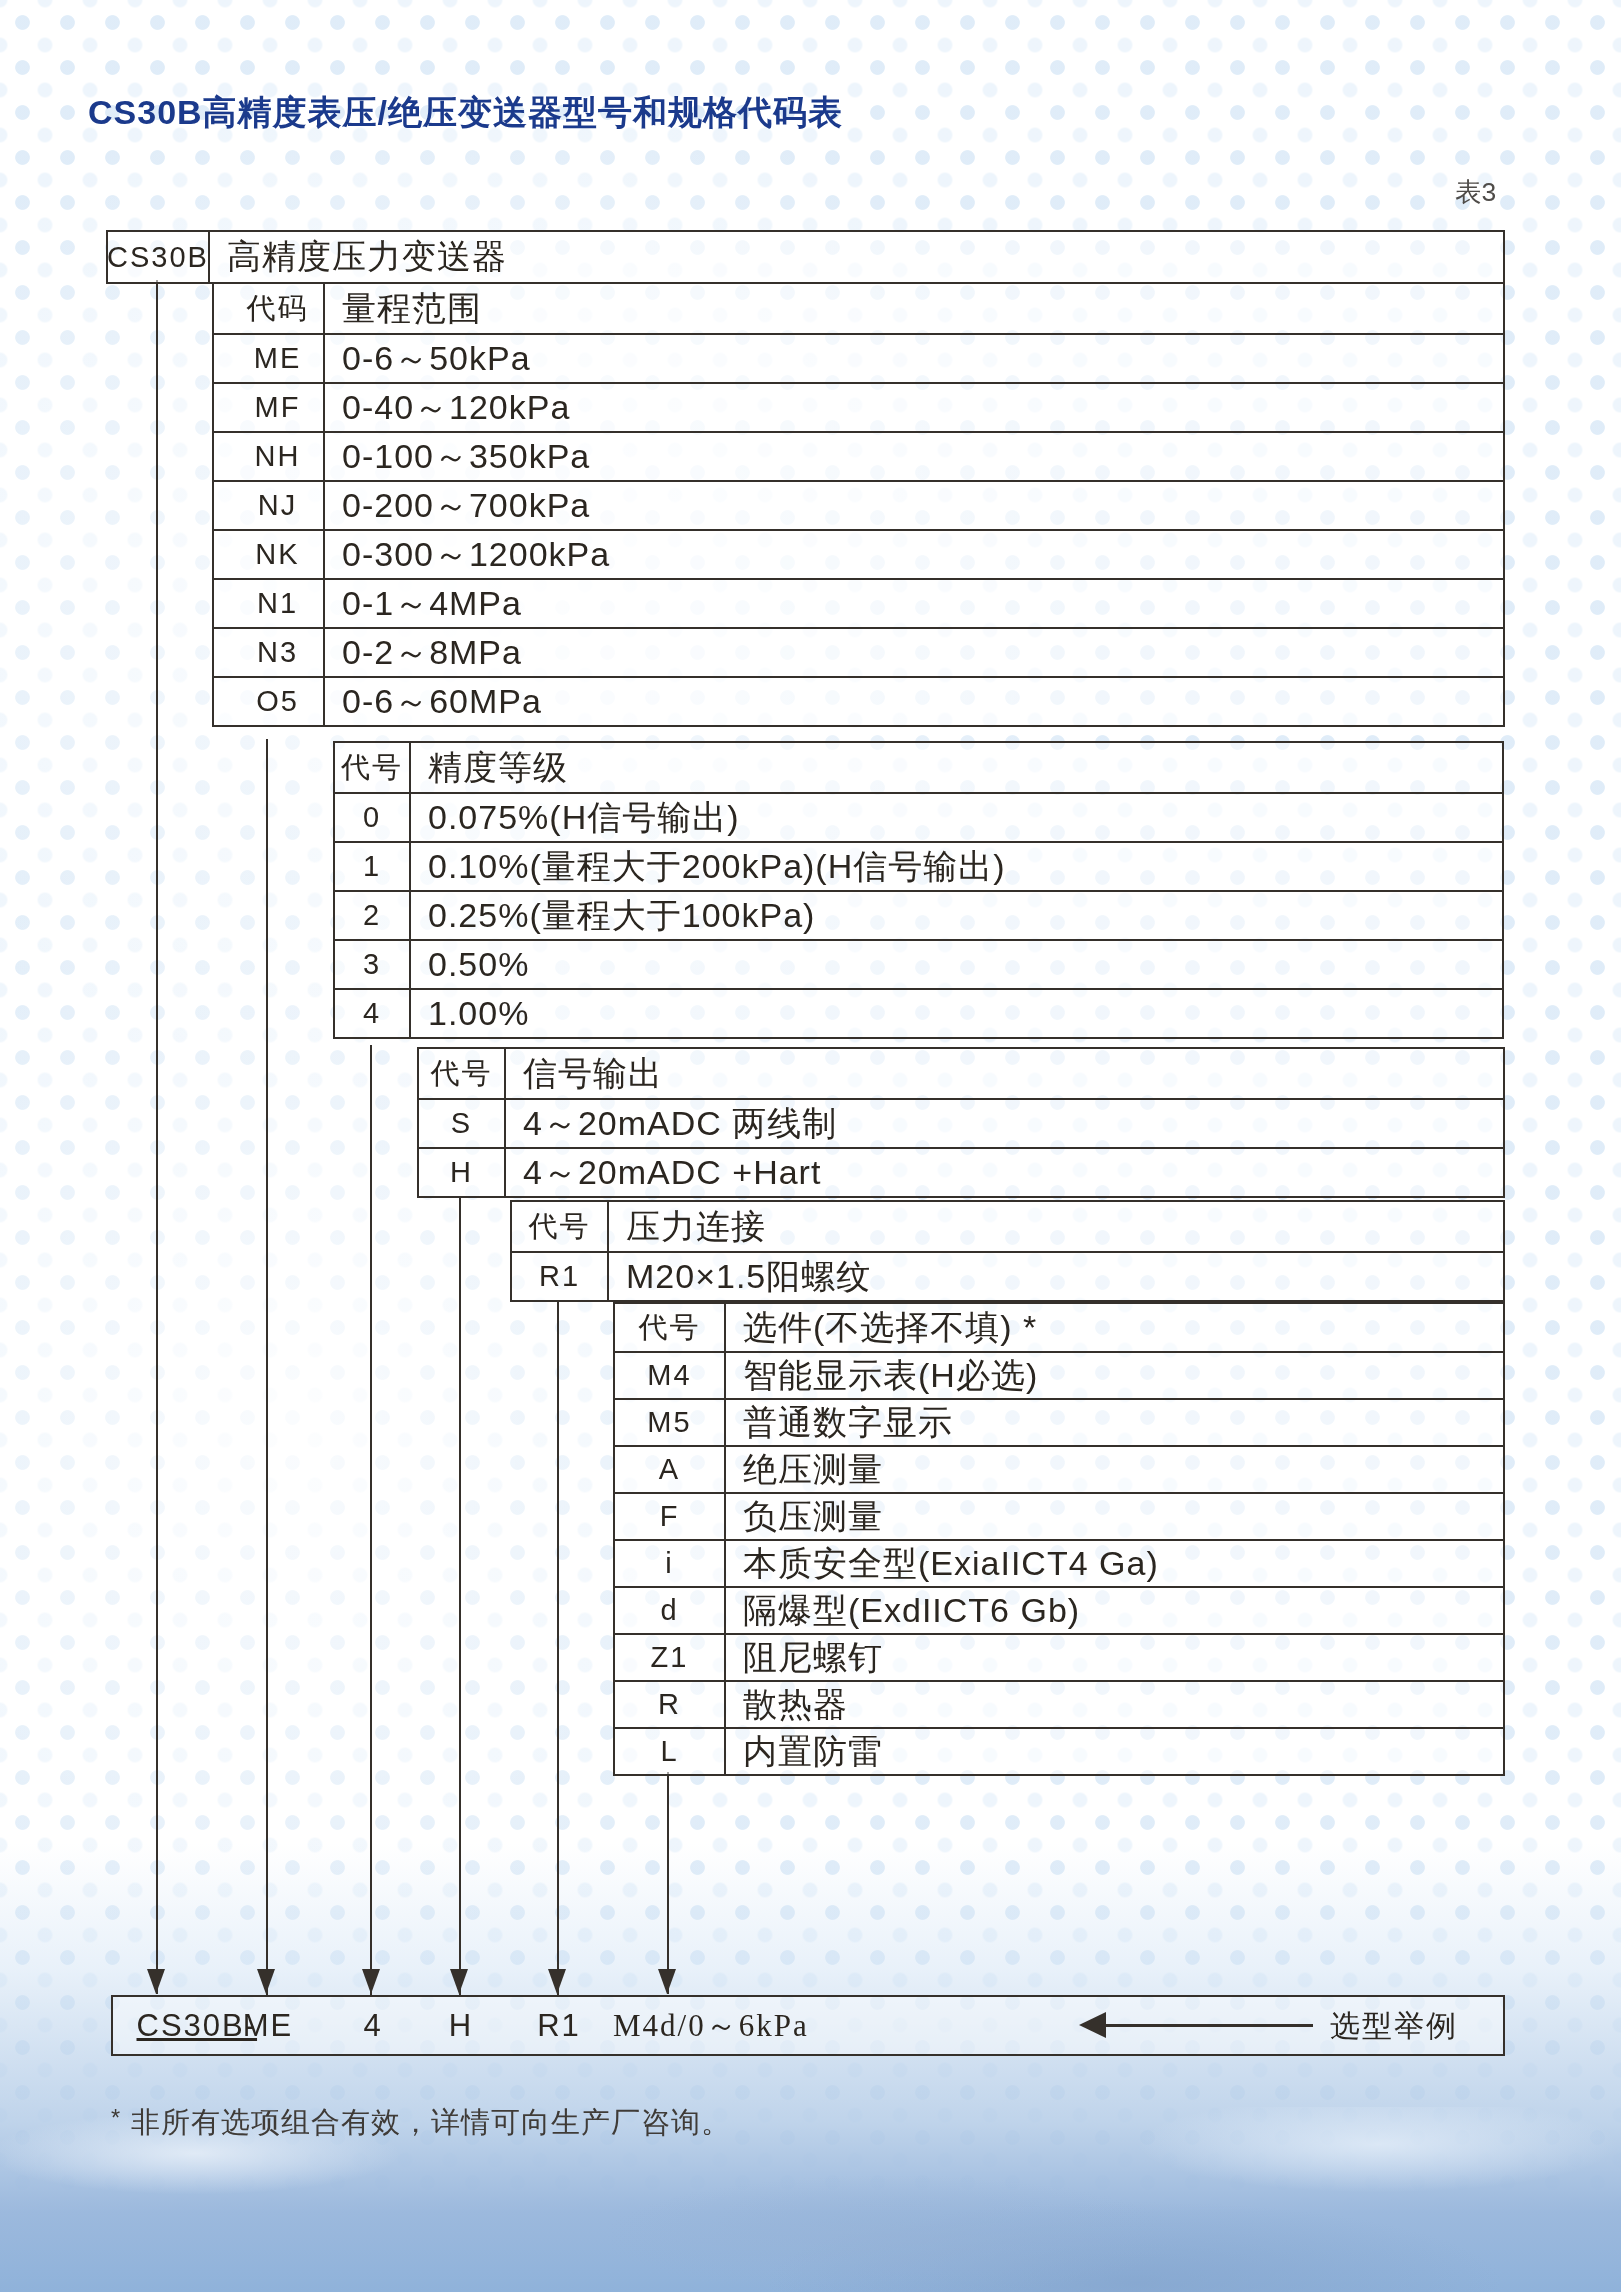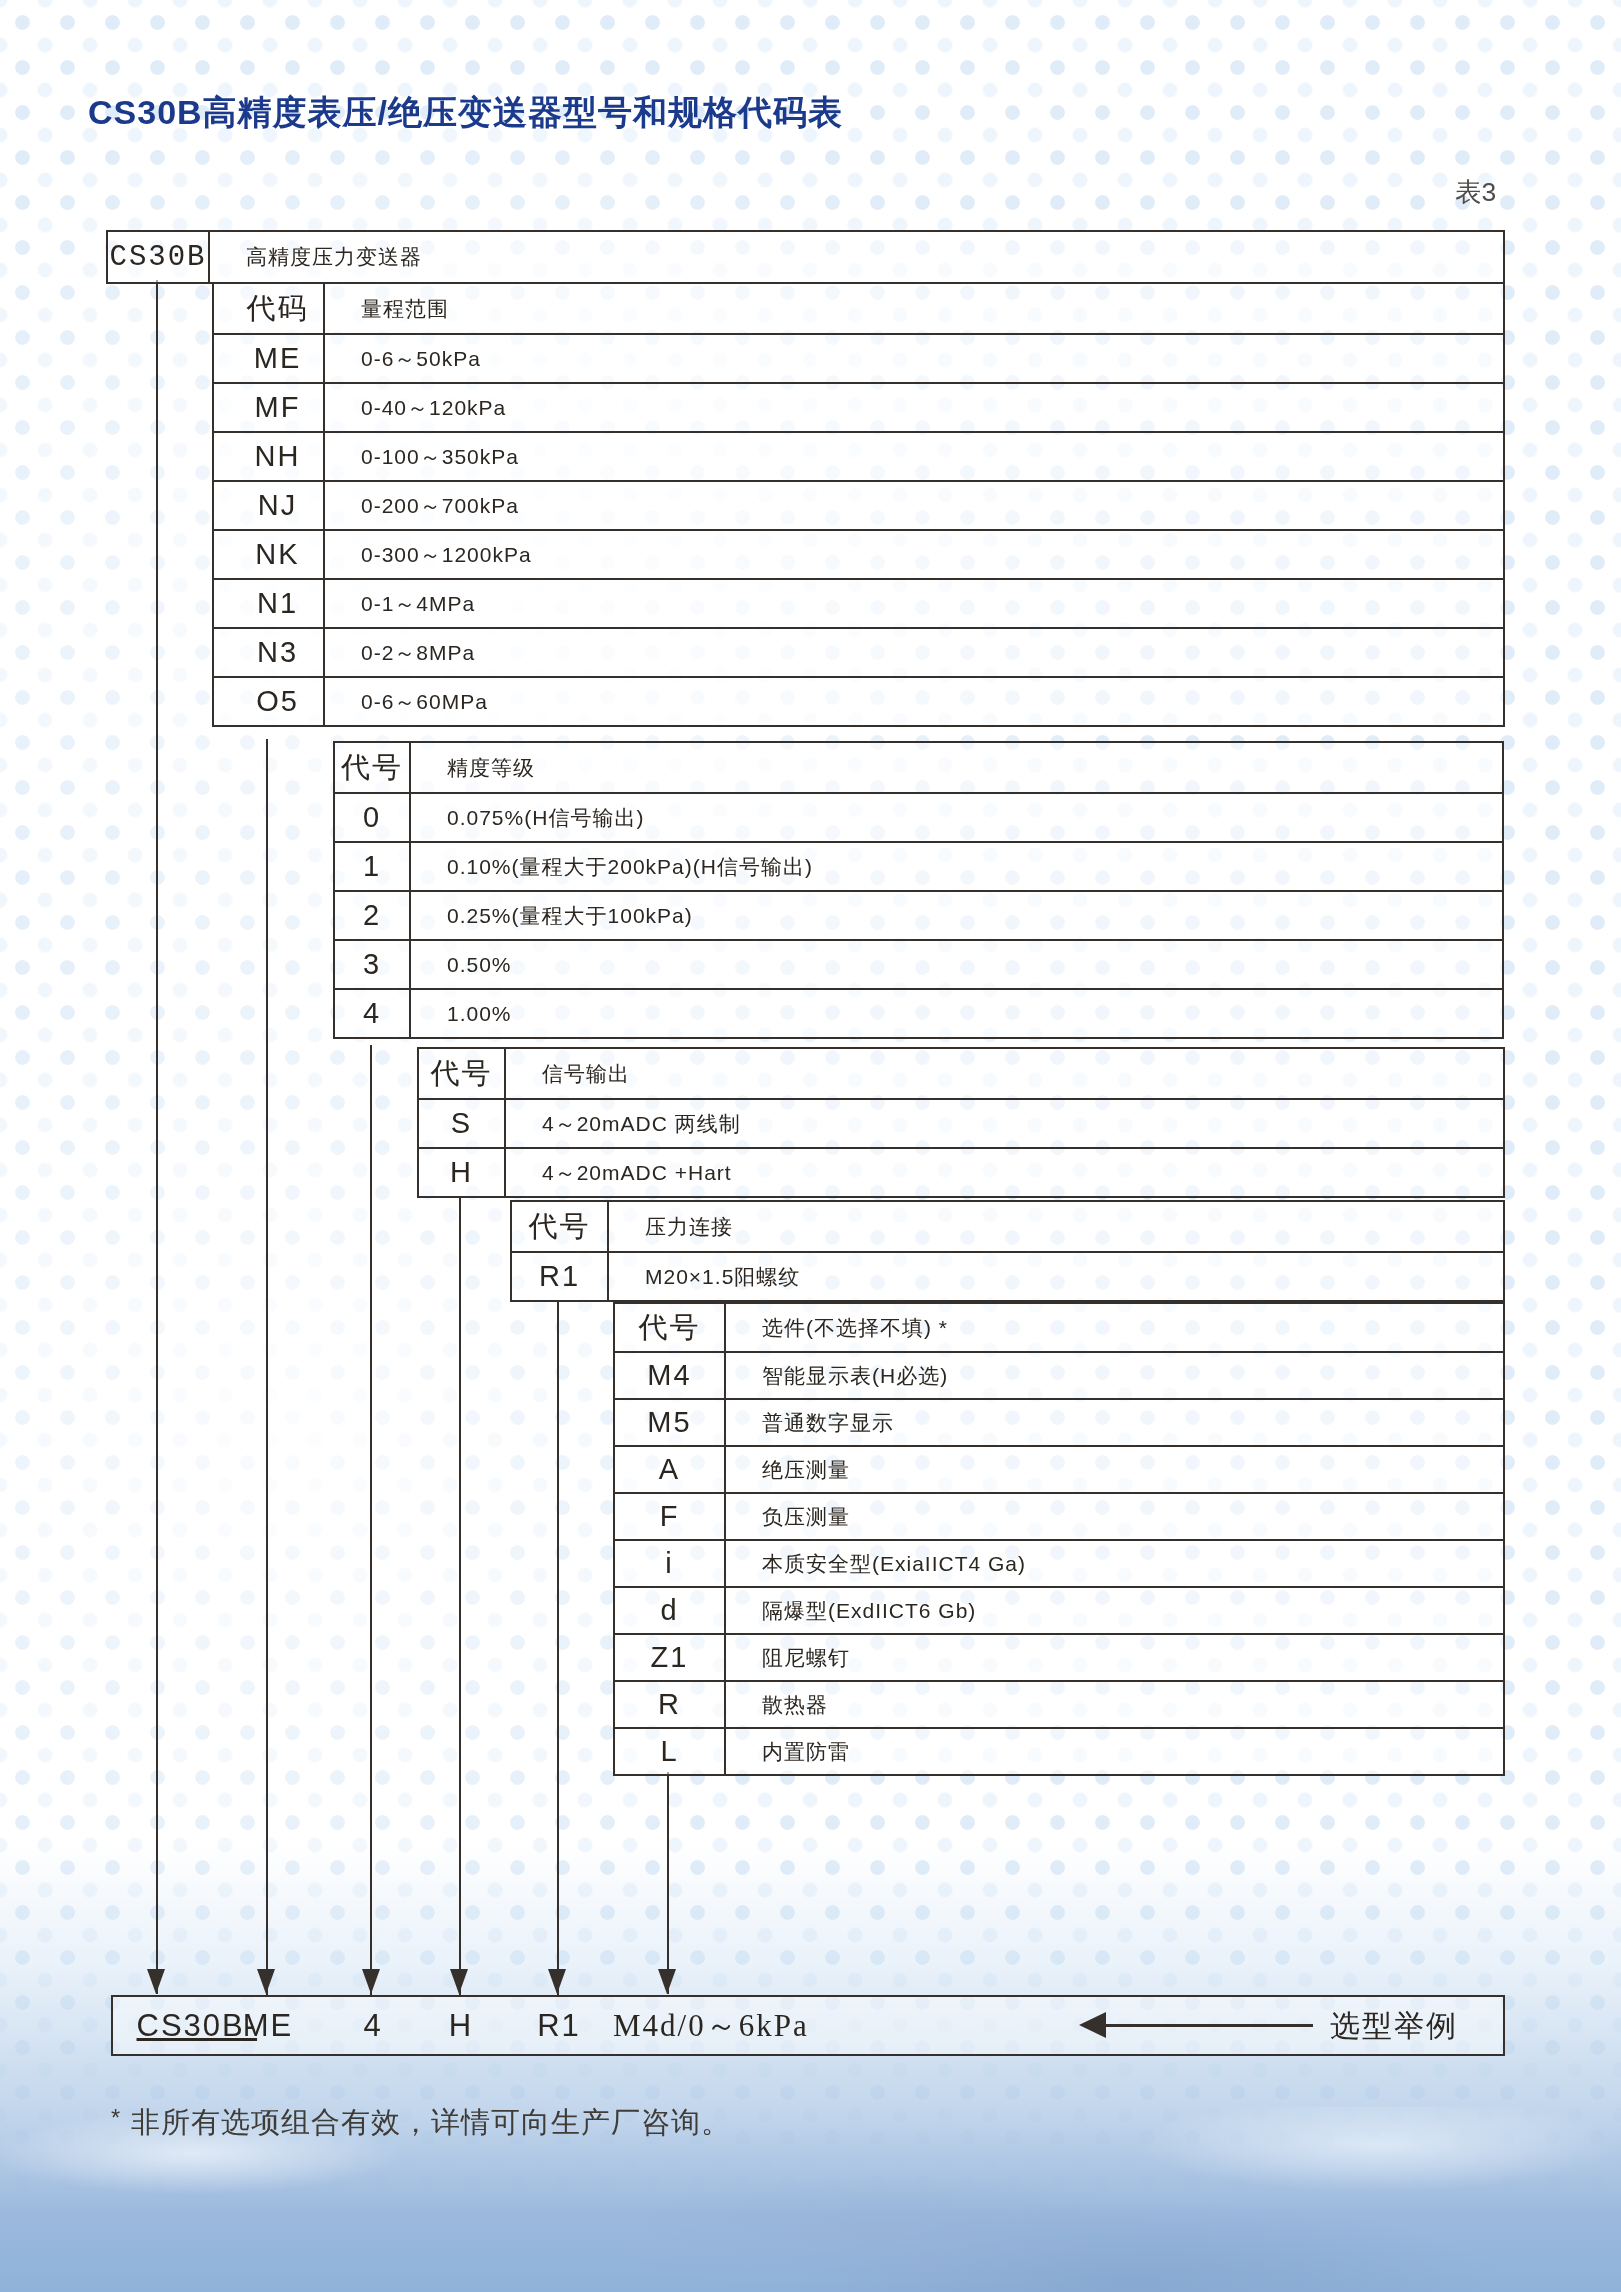--- a/index.html
+++ b/index.html
@@ -70,25 +70,25 @@
   .trow{display:flex;box-sizing:border-box;}
   .trow + .trow{border-top:2px solid var(--border);}
   .tcode{
     box-sizing:border-box;
     border-right:2px solid var(--border);
     display:flex;align-items:center;justify-content:center;
     font-size:29px;letter-spacing:2px;
   }
   .tdesc{
     flex:1;display:flex;align-items:center;
-    padding-left:36px;font-size:21px;letter-spacing:1px;
+    padding-left:17px;font-size:34px;letter-spacing:1px;
     white-space:nowrap;overflow:hidden;
   }
   #tbl-main  {left:106px;top:230px;width:1399px;}
-  #tbl-main  .trow{height:50px;font-family:Liberation Mono, monospace;} #tbl-main .tcode{width:102px;}
+  #tbl-main  .trow{height:50px;} #tbl-main .tcode{width:102px;}
   #tbl-range {left:212px;top:282px;width:1293px;}
   #tbl-range .trow{height:49px;} #tbl-range .tcode{width:111px;padding-left:18px;}
   #tbl-acc   {left:333px;top:741px;width:1171px;}
   #tbl-acc   .trow{height:49px;} #tbl-acc .tcode{width:76px;}
   #tbl-sig   {left:417px;top:1047px;width:1088px;}
   #tbl-sig   .trow{height:49px;} #tbl-sig .tcode{width:87px;}
   #tbl-conn  {left:510px;top:1200px;width:995px;}
   #tbl-conn  .trow{height:49px;} #tbl-conn .tcode{width:97px;}
   #tbl-opt   {left:613px;top:1302px;width:892px;}
   #tbl-opt   .trow{height:47px;} #tbl-opt .tcode{width:111px;}

